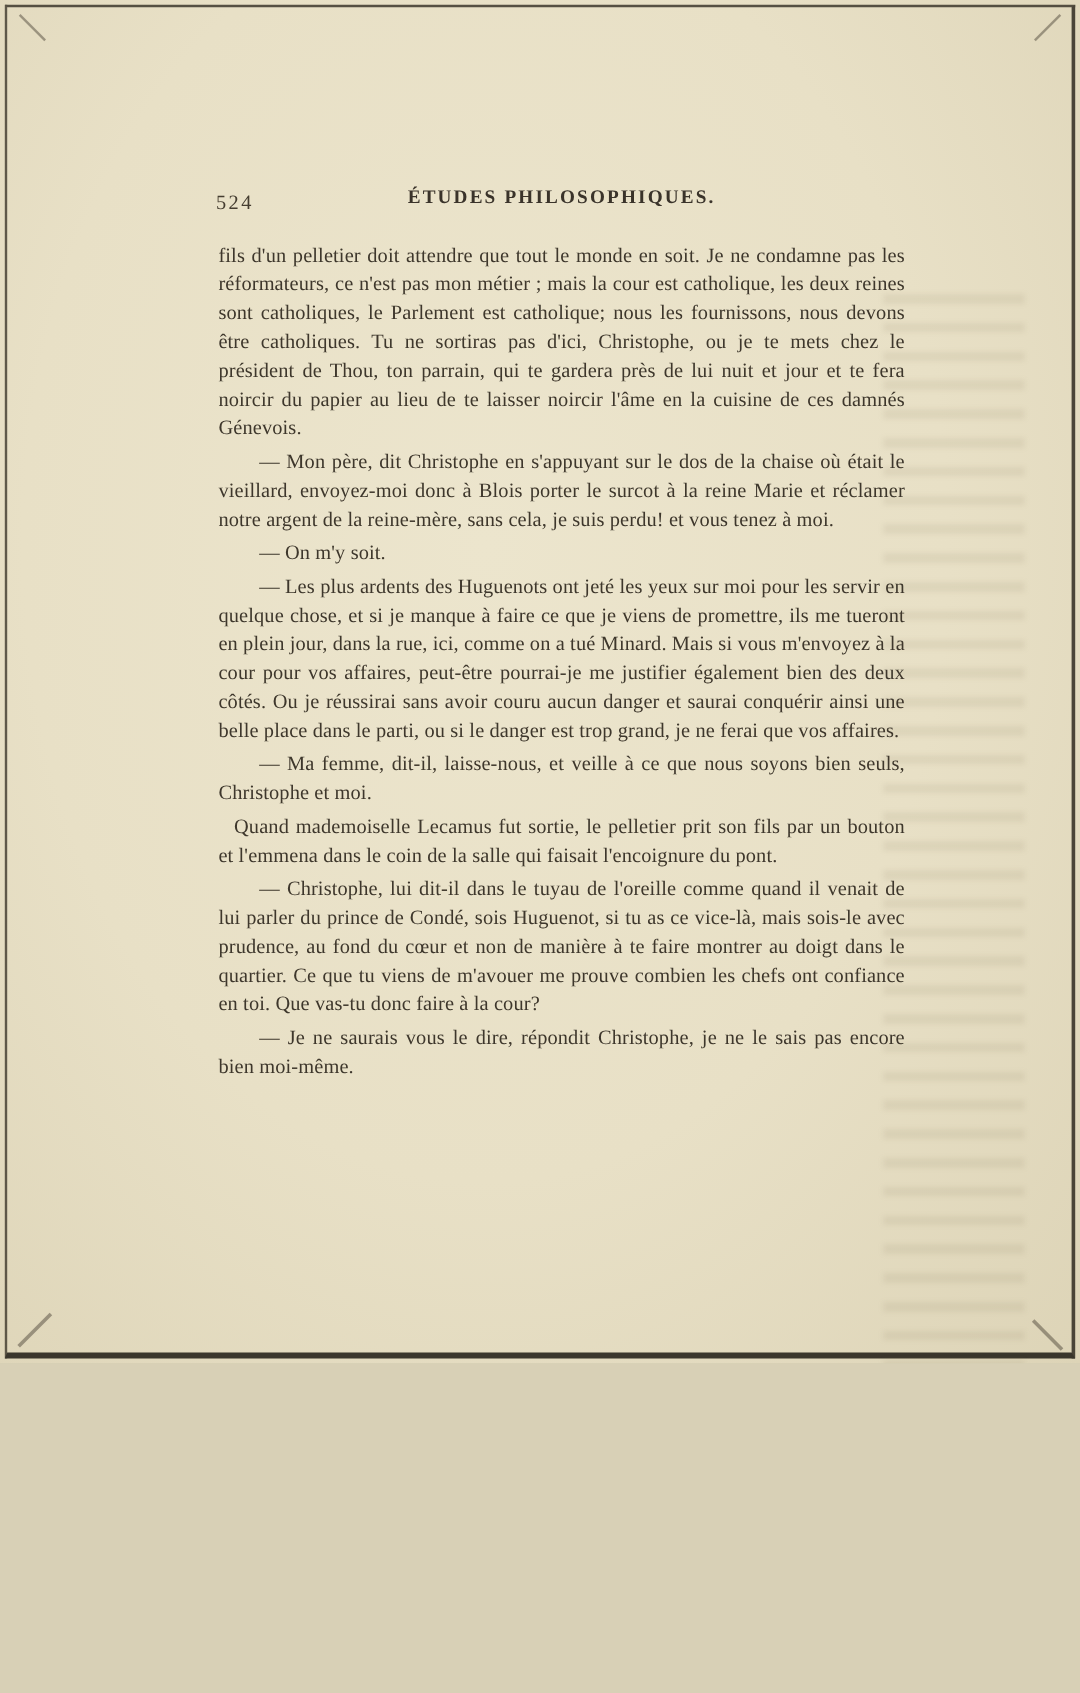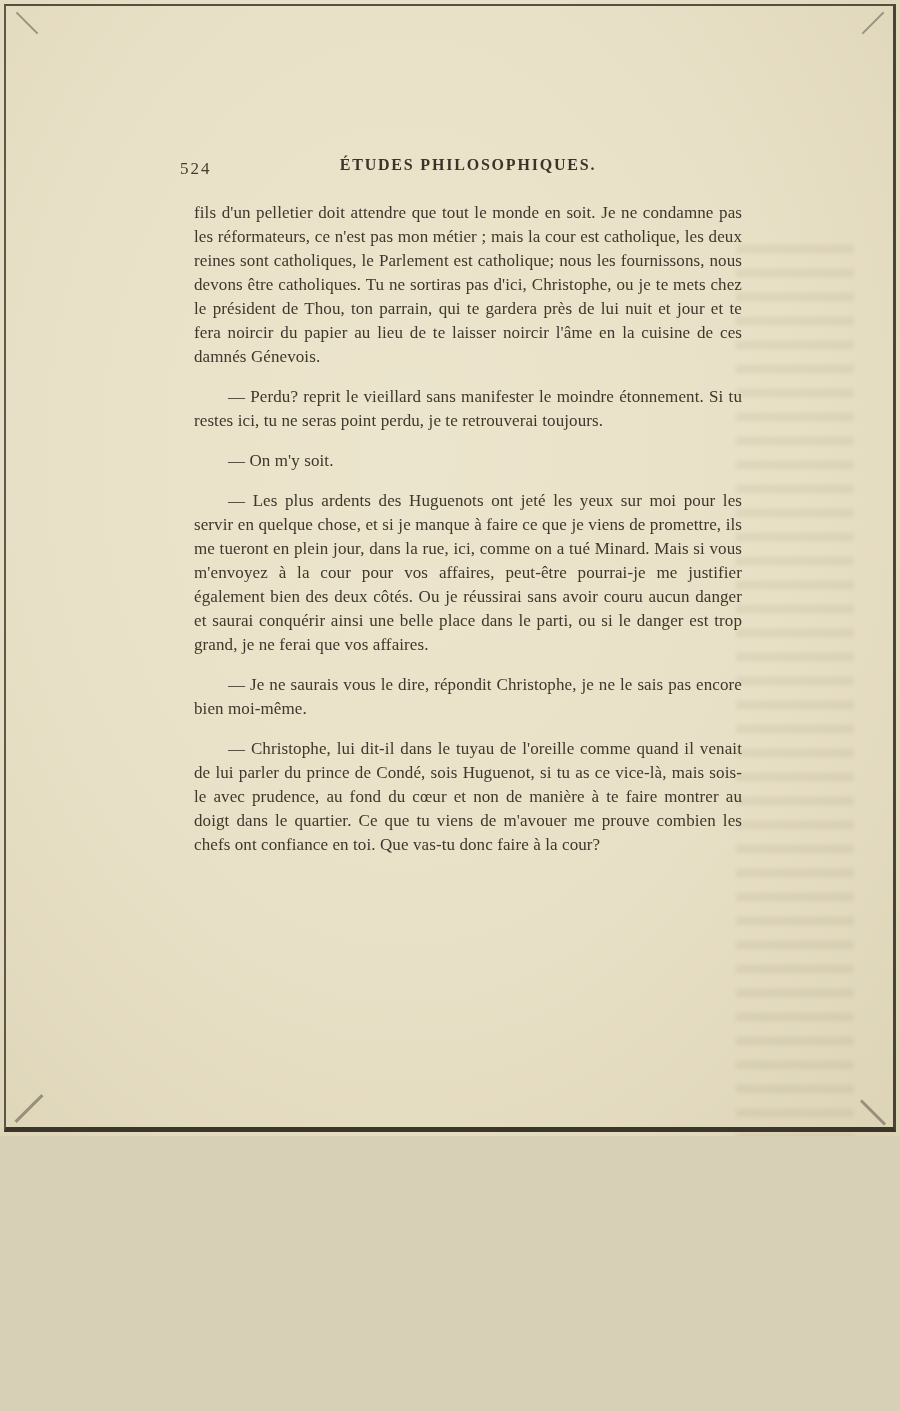--- a/index.html
+++ b/index.html
@@ -80,21 +80,21 @@
     margin-top: 16px;
   }
   .body {
     margin-top: 19px;
     font-size: 17px;
     line-height: 24px;
     text-align: justify;
     letter-spacing: 0.1px;
     color: #3e372c;
   }
-  .body p { margin: 16px; }
+  .body p { margin: 4px; }
   .body p.flush    { text-indent: 0; }
   .body p.plain    { text-indent: 13px; }
   .body p.dialogue { text-indent: 34px; }
 </style>
 </head>
 <body>
 
 <div class="page">
   <div class="frame"></div>
   <div class="bleed"></div>
@@ -104,20 +104,22 @@
   <div class="curl br"></div>
 
   <div class="content">
     <div class="header">
       <span class="pagenum">524</span>
       <span class="running-title">ÉTUDES PHILOSOPHIQUES.</span>
     </div>
 
     <div class="body">
       <p class="flush">fils d'un pelletier doit attendre que tout le monde en soit. Je ne condamne pas les réformateurs, ce n'est pas mon métier ; mais la cour est catholique, les deux reines sont catholiques, le Parlement est catholique; nous les fournissons, nous devons être catholiques. Tu ne sortiras pas d'ici, Christophe, ou je te mets chez le président de Thou, ton parrain, qui te gardera près de lui nuit et jour et te fera noircir du papier au lieu de te laisser noircir l'âme en la cuisine de ces damnés Génevois.</p>
-      <p class="dialogue">— Perdu? reprit le vieillard sans manifester le moindre étonnement. Si tu restes ici, tu ne seras point perdu, je te retrouverai toujours.</p>
+      <p class="dialogue">— Mon père, dit Christophe en s'appuyant sur le dos de la chaise où était le vieillard, envoyez-moi donc à Blois porter le surcot à la reine Marie et réclamer notre argent de la reine-mère, sans cela, je suis perdu! et vous tenez à moi.</p>
       <p class="dialogue">— On m'y soit.</p>
       <p class="dialogue">— Les plus ardents des Huguenots ont jeté les yeux sur moi pour les servir en quelque chose, et si je manque à faire ce que je viens de promettre, ils me tueront en plein jour, dans la rue, ici, comme on a tué Minard. Mais si vous m'envoyez à la cour pour vos affaires, peut-être pourrai-je me justifier également bien des deux côtés. Ou je réussirai sans avoir couru aucun danger et saurai conquérir ainsi une belle place dans le parti, ou si le danger est trop grand, je ne ferai que vos affaires.</p>
+      <p class="dialogue">— Ma femme, dit-il, laisse-nous, et veille à ce que nous soyons bien seuls, Christophe et moi.</p>
+      <p class="plain">Quand mademoiselle Lecamus fut sortie, le pelletier prit son fils par un bouton et l'emmena dans le coin de la salle qui faisait l'encoignure du pont.</p>
+      <p class="dialogue">— Christophe, lui dit-il dans le tuyau de l'oreille comme quand il venait de lui parler du prince de Condé, sois Huguenot, si tu as ce vice-là, mais sois-le avec prudence, au fond du cœur et non de manière à te faire montrer au doigt dans le quartier. Ce que tu viens de m'avouer me prouve combien les chefs ont confiance en toi. Que vas-tu donc faire à la cour?</p>
       <p class="dialogue">— Je ne saurais vous le dire, répondit Christophe, je ne le sais pas encore bien moi-même.</p>
-      <p class="dialogue">— Christophe, lui dit-il dans le tuyau de l'oreille comme quand il venait de lui parler du prince de Condé, sois Huguenot, si tu as ce vice-là, mais sois-le avec prudence, au fond du cœur et non de manière à te faire montrer au doigt dans le quartier. Ce que tu viens de m'avouer me prouve combien les chefs ont confiance en toi. Que vas-tu donc faire à la cour?</p>
     </div>
   </div>
 </div>
 
 </body></html>

